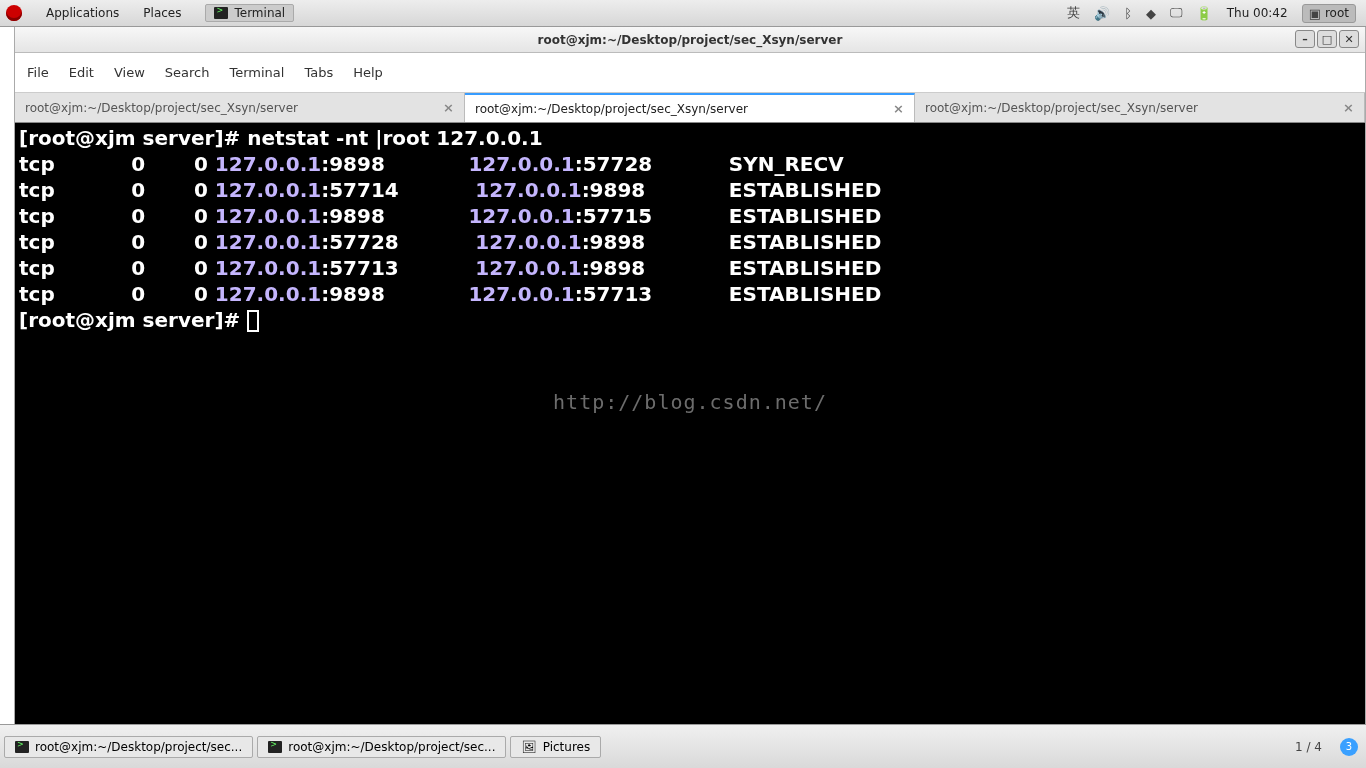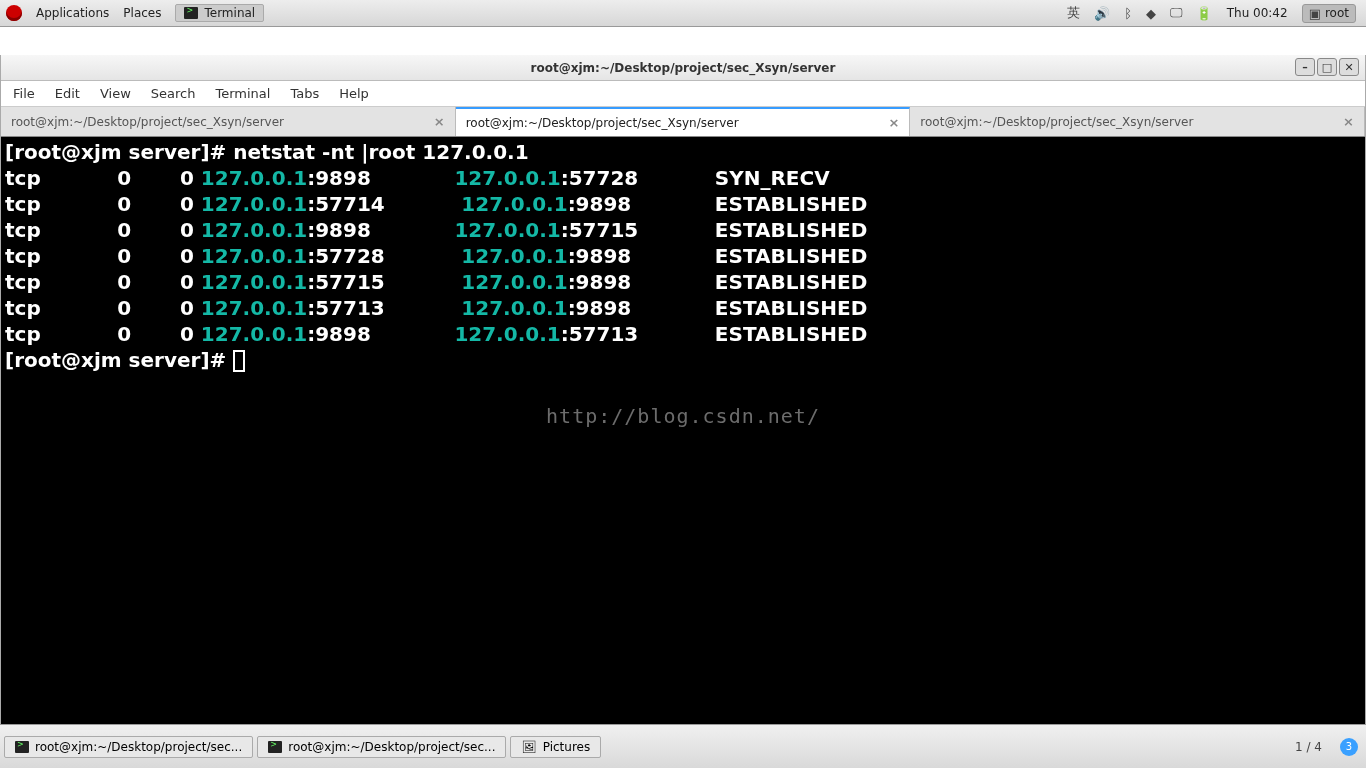--- a/index.html
+++ b/index.html
@@ -1,42 +1,42 @@
 <!DOCTYPE html>
 <html><head>
 <meta charset="utf-8">
 <style>
 * { margin: 0; padding: 0; box-sizing: border-box; font-family: "DejaVu Sans", sans-serif; }
 body { width: 1366px; height: 768px; background: #fff; overflow: hidden; position: relative; }
 
 
 .top-panel { height: 27px; background: linear-gradient(#ededed,#d7d7d7); border-bottom: 1px solid #999; display: flex; align-items: center; font-size: 12px; color: #222; }
-.top-panel .left { display: flex; align-items: center; gap: 14px; padding-left: 6px; }
+.top-panel .left { display: flex; align-items: center; gap: 24px; padding-left: 6px; }
 .top-panel .right { margin-left: auto; display: flex; align-items: center; gap: 14px; padding-right: 10px; }
 .rh-logo { width: 16px; height: 16px; background: #c00; border-radius: 50%; display: inline-block; box-shadow: inset 0 -3px 0 #800; }
 .app-launcher { display: flex; align-items: center; gap: 6px; background: #ccc; border: 1px solid #aaa; padding: 1px 8px; border-radius: 2px; }
 .term-ico { width: 14px; height: 12px; background: #222; display: inline-block; border-radius: 1px; position: relative; }
 .term-ico::after { content:">"; color: #6f6; font-size: 8px; position: absolute; left: 2px; top: -1px; }
 .tray-ico { font-size: 13px; color: #444; }
 .user-pill { display:flex; align-items:center; gap:4px; background:#bbb; border:1px solid #999; border-radius:3px; padding:1px 6px; }
 
 
-.window { position: absolute; left: 0; top: 27px; right:0; border: 1px solid #aaa; border-top: none; margin-top: 28px; }
+.window { position: absolute; left: 14px; top: 27px; right:0; border: 1px solid #aaa; border-top: none; }
 .titlebar { height: 26px; background: linear-gradient(#f7f7f7,#e5e5e5); display:flex; align-items:center; justify-content:center; font-size: 12px; font-weight: bold; color:#333; border-bottom:1px solid #bbb; position:relative; }
 .win-btns { position:absolute; right:6px; top:3px; display:flex; gap:2px; }
 .win-btn { width:20px; height:18px; border:1px solid #888; background:#ddd; border-radius:3px; font-size:11px; display:flex; align-items:center; justify-content:center; color:#333; cursor:pointer; }
-.menubar { height: 26px; display:flex; align-items:center; gap:20px; padding: 0 12px; font-size:13px; color:#333; border-bottom:1px solid #ccc; }
+.menubar { height: 40px; display:flex; align-items:center; gap:20px; padding: 0 12px; font-size:13px; color:#333; border-bottom:1px solid #ccc; }
 .tabs { height: 30px; display:flex; border-bottom:1px solid #888; background:#e3e3e3; }
 .tab { flex:1; display:flex; align-items:center; justify-content:space-between; padding: 0 10px; font-size:12px; color:#555; border-right:1px solid #bbb; background:#e3e3e3; }
 .tab.active { background:#fff; border-top:2px solid #379cff; color:#222; }
 .tab-x { color:#888; font-size:13px; font-weight:bold; }
 
 
 .terminal { background:#000; color:#fff; font-family:"DejaVu Sans Mono", monospace; font-size:20px; font-weight:bold; line-height:26px; height: 604px; padding: 2px 4px; position:relative; }
-.red { color:#14b8a6; }
+.red { color:#c4b5fd; }
 .row { white-space: pre; }
 .cursor { display:inline-block; width:12px; height:22px; border:2px solid #fff; vertical-align:text-bottom; }
 .watermark { position:absolute; left:50%; top:266px; transform:translateX(-50%); color:#888; font-family:"DejaVu Sans Mono",monospace; font-size:20px; font-weight:normal; letter-spacing:1px; opacity:.8; pointer-events:none; }
 
 
 .bottom-panel { position:absolute; left:0; right:0; bottom:0; height:44px; background:linear-gradient(#f0f0f0,#d9d9d9); border-top:1px solid #999; display:flex; align-items:center; font-size:12px; }
 .task { display:flex; align-items:center; gap:6px; height:22px; padding:0 10px; margin-left:4px; border:1px solid #aaa; background:#e8e8e8; border-radius:2px; max-width:260px; overflow:hidden; white-space:nowrap; }
 .task.img-ico::before { content:"🖼"; font-size:12px; }
 .firefox-ico { width:14px; height:14px; border-radius:50%; background: radial-gradient(circle at 30% 30%, #ff9500, #e66000 60%, #005fb3 62%); display:inline-block; }
 .spacer { flex:1; }
@@ -104,21 +104,20 @@
     </div>
   </div>
 
   <div class="terminal" id="term">
     <div class="watermark">http://blog.csdn.net/</div>
   <div class="row"><span>[root@xjm server]# </span><span>netstat -nt |root 127.0.0.1</span></div>
       <div class="row">tcp           0       0 <span class="red">127.0.0.1</span>:9898            <span class="red">127.0.0.1</span>:57728           SYN_RECV</div>
       <div class="row">tcp           0       0 <span class="red">127.0.0.1</span>:57714           <span class="red">127.0.0.1</span>:9898            ESTABLISHED</div>
       <div class="row">tcp           0       0 <span class="red">127.0.0.1</span>:9898            <span class="red">127.0.0.1</span>:57715           ESTABLISHED</div>
       <div class="row">tcp           0       0 <span class="red">127.0.0.1</span>:57728           <span class="red">127.0.0.1</span>:9898            ESTABLISHED</div>
-      <div class="row">tcp           0       0 <span class="red">127.0.0.1</span>:57715           <span class="red">127.0.0.1</span>:9898            ESTABLISHED</div>
       <div class="row">tcp           0       0 <span class="red">127.0.0.1</span>:57713           <span class="red">127.0.0.1</span>:9898            ESTABLISHED</div>
       <div class="row">tcp           0       0 <span class="red">127.0.0.1</span>:9898            <span class="red">127.0.0.1</span>:57713           ESTABLISHED</div>
       <div class="row"><span>[root@xjm server]# </span><span class="cursor"></span></div>
     </div>
 </div>
 
 <div class="bottom-panel">
   <div class="task">
     <span class="term-ico"></span>
     <span>root@xjm:~/Desktop/project/sec...</span>

